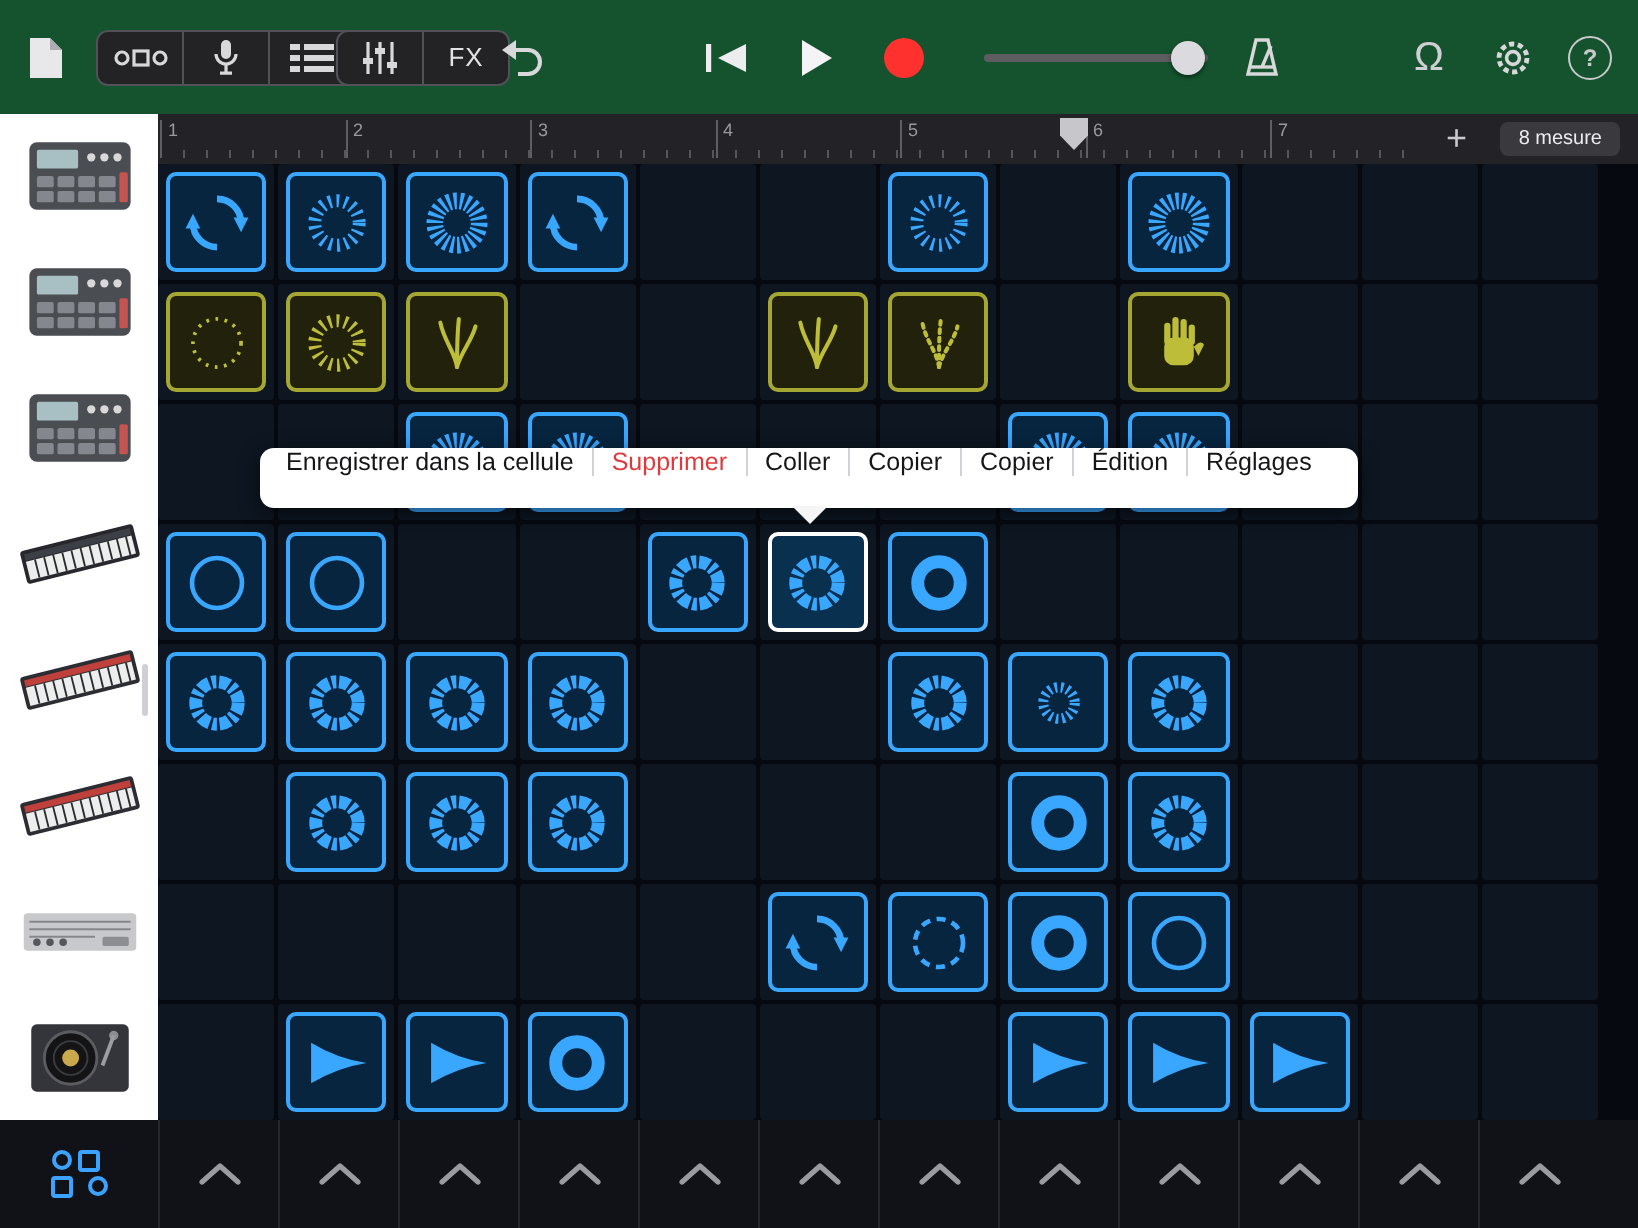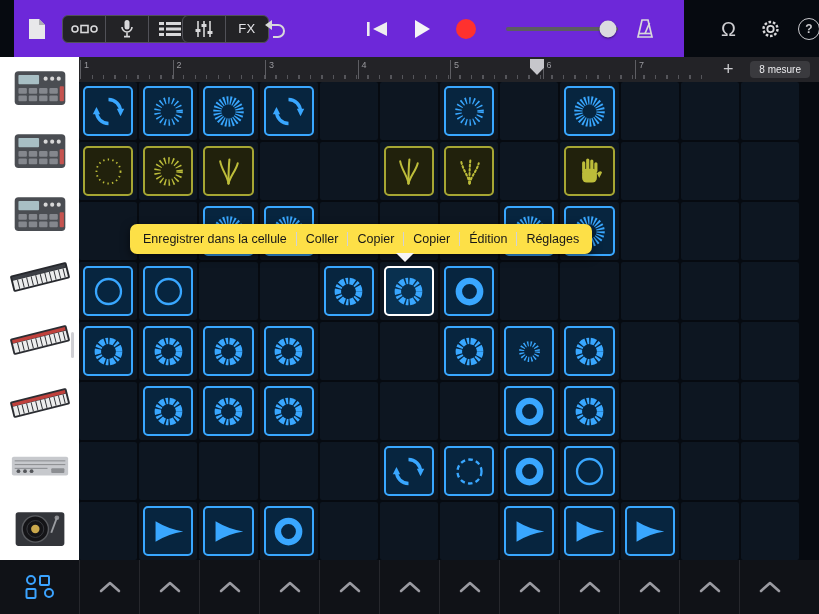--- a/index.html
+++ b/index.html
@@ -1,20 +1,20 @@
 <!DOCTYPE html>
 <html><head>
 <meta charset="utf-8">
 <style>
   html,body{margin:0;padding:0}
   body{width:819px;height:614px;overflow:hidden;background:#000;font-family:"Liberation Sans","DejaVu Sans",sans-serif;-webkit-font-smoothing:antialiased}
   .app{position:relative;width:819px;height:614px;background:#060a10;overflow:hidden}
 
   
-  .toolbar{position:absolute;left:14px;top:0;width:670px;height:57px;background:#6d28d9}
+  .toolbar{position:absolute;left:0;top:0;width:819px;height:57px;background:#14532d}
   .tb{position:absolute;top:50%;transform:translateY(-50%);display:flex;align-items:center}
   .seg-group{display:flex;border:1px solid #515158;border-radius:6px;overflow:hidden;background:#232326}
   .seg{min-width:30px;height:26px;display:flex;align-items:center;justify-content:center;border-left:1px solid #515158;padding:0 6px;cursor:default}
   .seg:first-child{border-left:none}
   .fx-label{color:#e3e3e7;font-size:13px;letter-spacing:.4px}
   .icon-btn{display:flex;align-items:center;justify-content:center}
   .record-dot{width:20px;height:20px;border-radius:50%;background:#ff312e}
   .slider-track{position:relative;width:112px;height:4px;border-radius:2px;background:#5c5c61}
   .slider-thumb{position:absolute;top:50%;transform:translate(-50%,-50%);width:17px;height:17px;border-radius:50%;background:#dbdbdf;box-shadow:0 1px 2px rgba(0,0,0,.5)}
   .help-circle{width:20px;height:20px;border-radius:50%;border:1.5px solid #c9c9cd;color:#c9c9cd;font-size:12px;display:flex;align-items:center;justify-content:center;font-weight:bold}
@@ -43,24 +43,24 @@
   .tile.selected{border-color:#ffffff;background:#09304f}
   .tile svg{width:37px;height:37px}
 
   
   .bottombar{position:absolute;left:0;top:560px;width:819px;height:54px;background:#101217}
   .grid-mode{position:absolute;left:0;top:0;width:79px;height:54px;display:flex;align-items:center;justify-content:center}
   .triggers{position:absolute;left:79px;top:0;width:720px;height:54px;display:grid;grid-template-columns:repeat(12,1fr)}
   .trigger{display:flex;align-items:center;justify-content:center;border-left:1px solid #26272c}
 
   
-  .context-menu{position:absolute;left:130px;top:224px;height:30px;display:flex;align-items:center;background:#fde047;border-radius:7px;box-shadow:0 3px 10px rgba(0,0,0,.55);z-index:5}
+  .context-menu{position:absolute;left:130px;top:224px;height:30px;display:flex;align-items:flex-start;background:#ffffff;border-radius:7px;box-shadow:0 3px 10px rgba(0,0,0,.55);z-index:5}
   .menu-item{display:flex;align-items:center;padding:0 9px;font-size:12.5px;color:#161618;border-left:1px solid #d2d2d6;white-space:nowrap}
   .menu-item:first-child{border-left:none;padding-left:13px}
-  .menu-item:last-child{padding-right:13px}
+  .menu-item:last-child{padding-right:23px}
   .menu-item.danger{color:#e0393b}
   .menu-pointer{position:absolute;left:396px;top:253px;width:0;height:0;border-left:9px solid transparent;border-right:9px solid transparent;border-top:9px solid #f5f5f6;z-index:5}
 </style>
 </head>
 <body>
 
 <div class="app">
 
   <div class="toolbar">
     <div class="tb icon-btn" style="left:14px">
@@ -830,20 +830,21 @@
         <div class="trigger">
           <svg width="26" height="14" viewBox="0 0 26 14">
             <path d="M4 11 L13 3 L22 11" fill="none" stroke="#9a9aa1" stroke-width="2.6" stroke-linecap="round" stroke-linejoin="round"></path>
           </svg>
         </div>
       </div>
   </div>
 
   <div class="context-menu">
       <div class="menu-item">Enregistrer dans la cellule</div>
+      <div class="menu-item danger">Supprimer</div>
       <div class="menu-item">Coller</div>
       <div class="menu-item">Copier</div>
       <div class="menu-item">Copier</div>
       <div class="menu-item">Édition</div>
       <div class="menu-item">Réglages</div>
     </div>
   <div class="menu-pointer"></div>
 
 </div>
 

